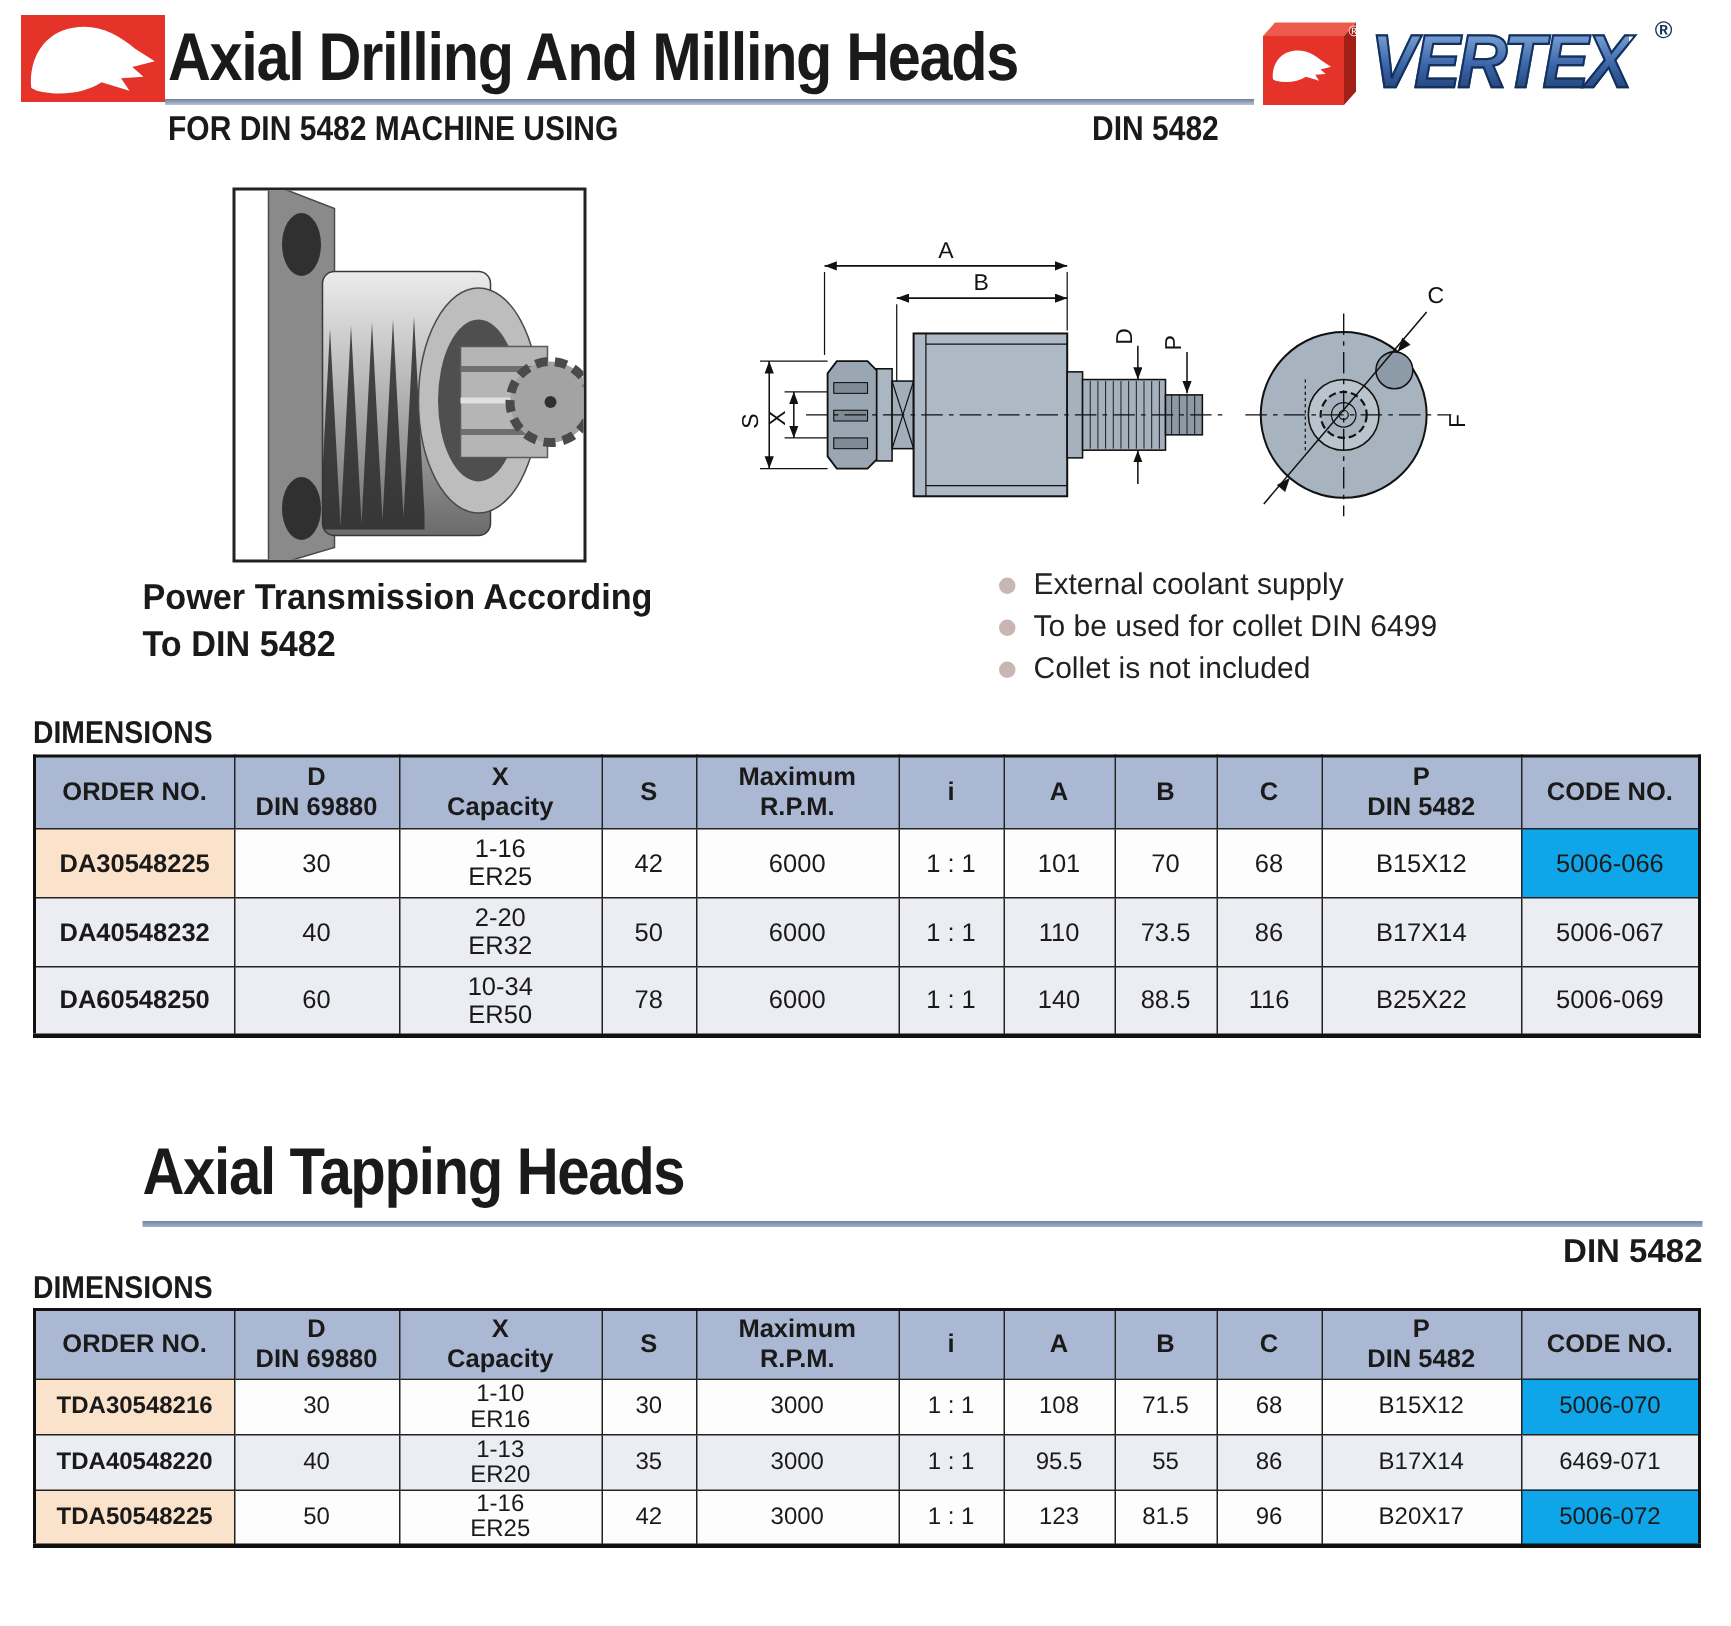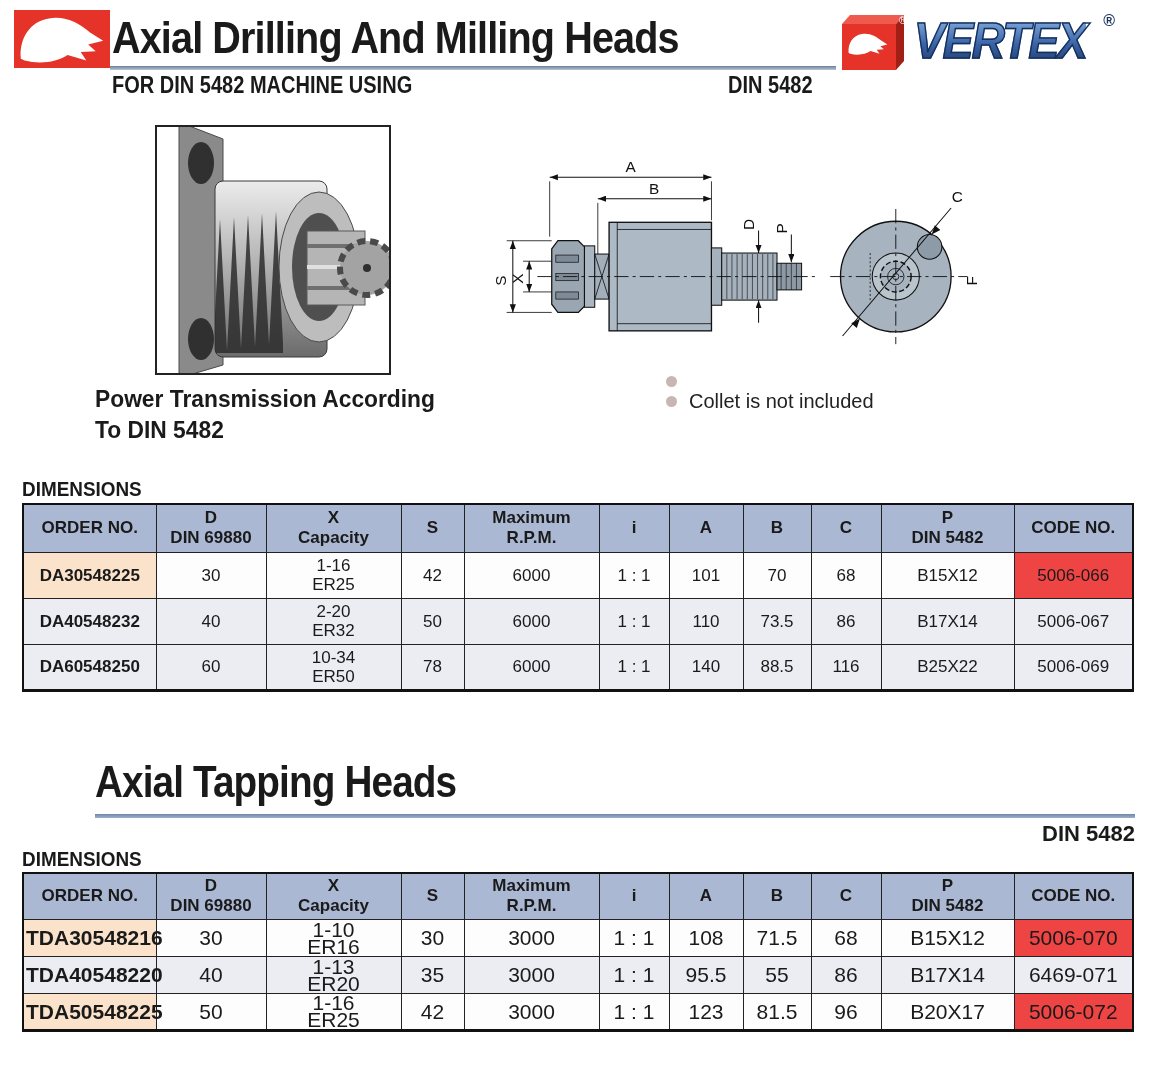--- a/index.html
+++ b/index.html
@@ -46,26 +46,26 @@
   .dim-label-2{left:22px;top:847px;}
 
   table.dims{position:absolute;left:22px;border-collapse:collapse;table-layout:fixed;width:1110px;
              border:2px solid #111;border-bottom-width:3px;}
   table.dims th,table.dims td{border:1px solid #222;text-align:center;vertical-align:middle;
              white-space:pre-line;padding:0 2px;box-sizing:border-box;}
   table.dims th{background:#abb8d3;font-size:17px;font-weight:700;line-height:20px;height:48px;}
   table.dims td{font-size:17px;line-height:19px;background:#fdfdfe;}
   table.dims tr.alt td{background:#ebedf3;}
   table.dims td.col-order{background:#fbe3cb;font-weight:700;}
-  table.dims td.col-code{background:#ef4444;}
+  table.dims td.col-code{background:#0ea5e9;}
   #table-drilling{top:503px;}
   #table-drilling td{height:46px;margin-left:32px;}
   #table-tapping{top:872px;}
   #table-tapping th{height:46px;}
-  #table-tapping td{height:37px;font-size:21px;line-height:17px;}
+  #table-tapping td{height:37px;font-size:16px;line-height:17px;}
 
   
   .tap-title{position:absolute;left:95px;top:757px;font-size:44px;font-weight:700;
              letter-spacing:-1px;transform:scaleX(.88);}
   .tap-line{position:absolute;left:95px;top:814px;width:1040px;height:4px;
             background:linear-gradient(#6e86a8,#9db1cc);}
   .tap-din{position:absolute;right:19px;top:821px;font-size:22px;font-weight:700;}
 </style>
 </head>
 <body>
@@ -218,20 +218,25 @@
       <polygon points="443,98 451.5,93.4 446.1,88.8" fill="#111"></polygon>
       <polygon points="373,180 369.9,189.2 364.5,184.6" fill="#111"></polygon>
       <text x="468" y="66" text-anchor="middle">C</text>
       <text x="487" y="143" text-anchor="middle" transform="rotate(-90 487 143)">F</text>
     </svg>
   </div>
 
   <ul class="notes">
       <li>
         <span class="dot"></span>
+        <span>External coolant supply</span>
+      </li>
+      <li>
+        <span class="dot"></span>
+        <span>To be used for collet DIN 6499</span>
       </li>
       <li>
         <span class="dot"></span>
         <span>Collet is not included</span>
       </li>
     </ul>
 
   <div class="dim-label dim-label-1">DIMENSIONS</div>
   <table class="dims" id="table-drilling">
     <colgroup>

